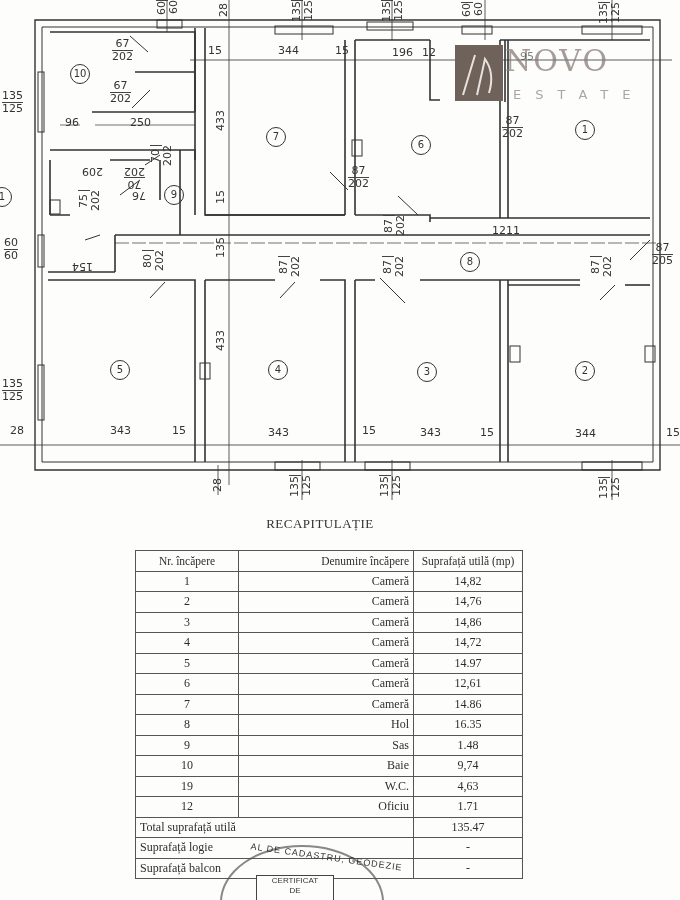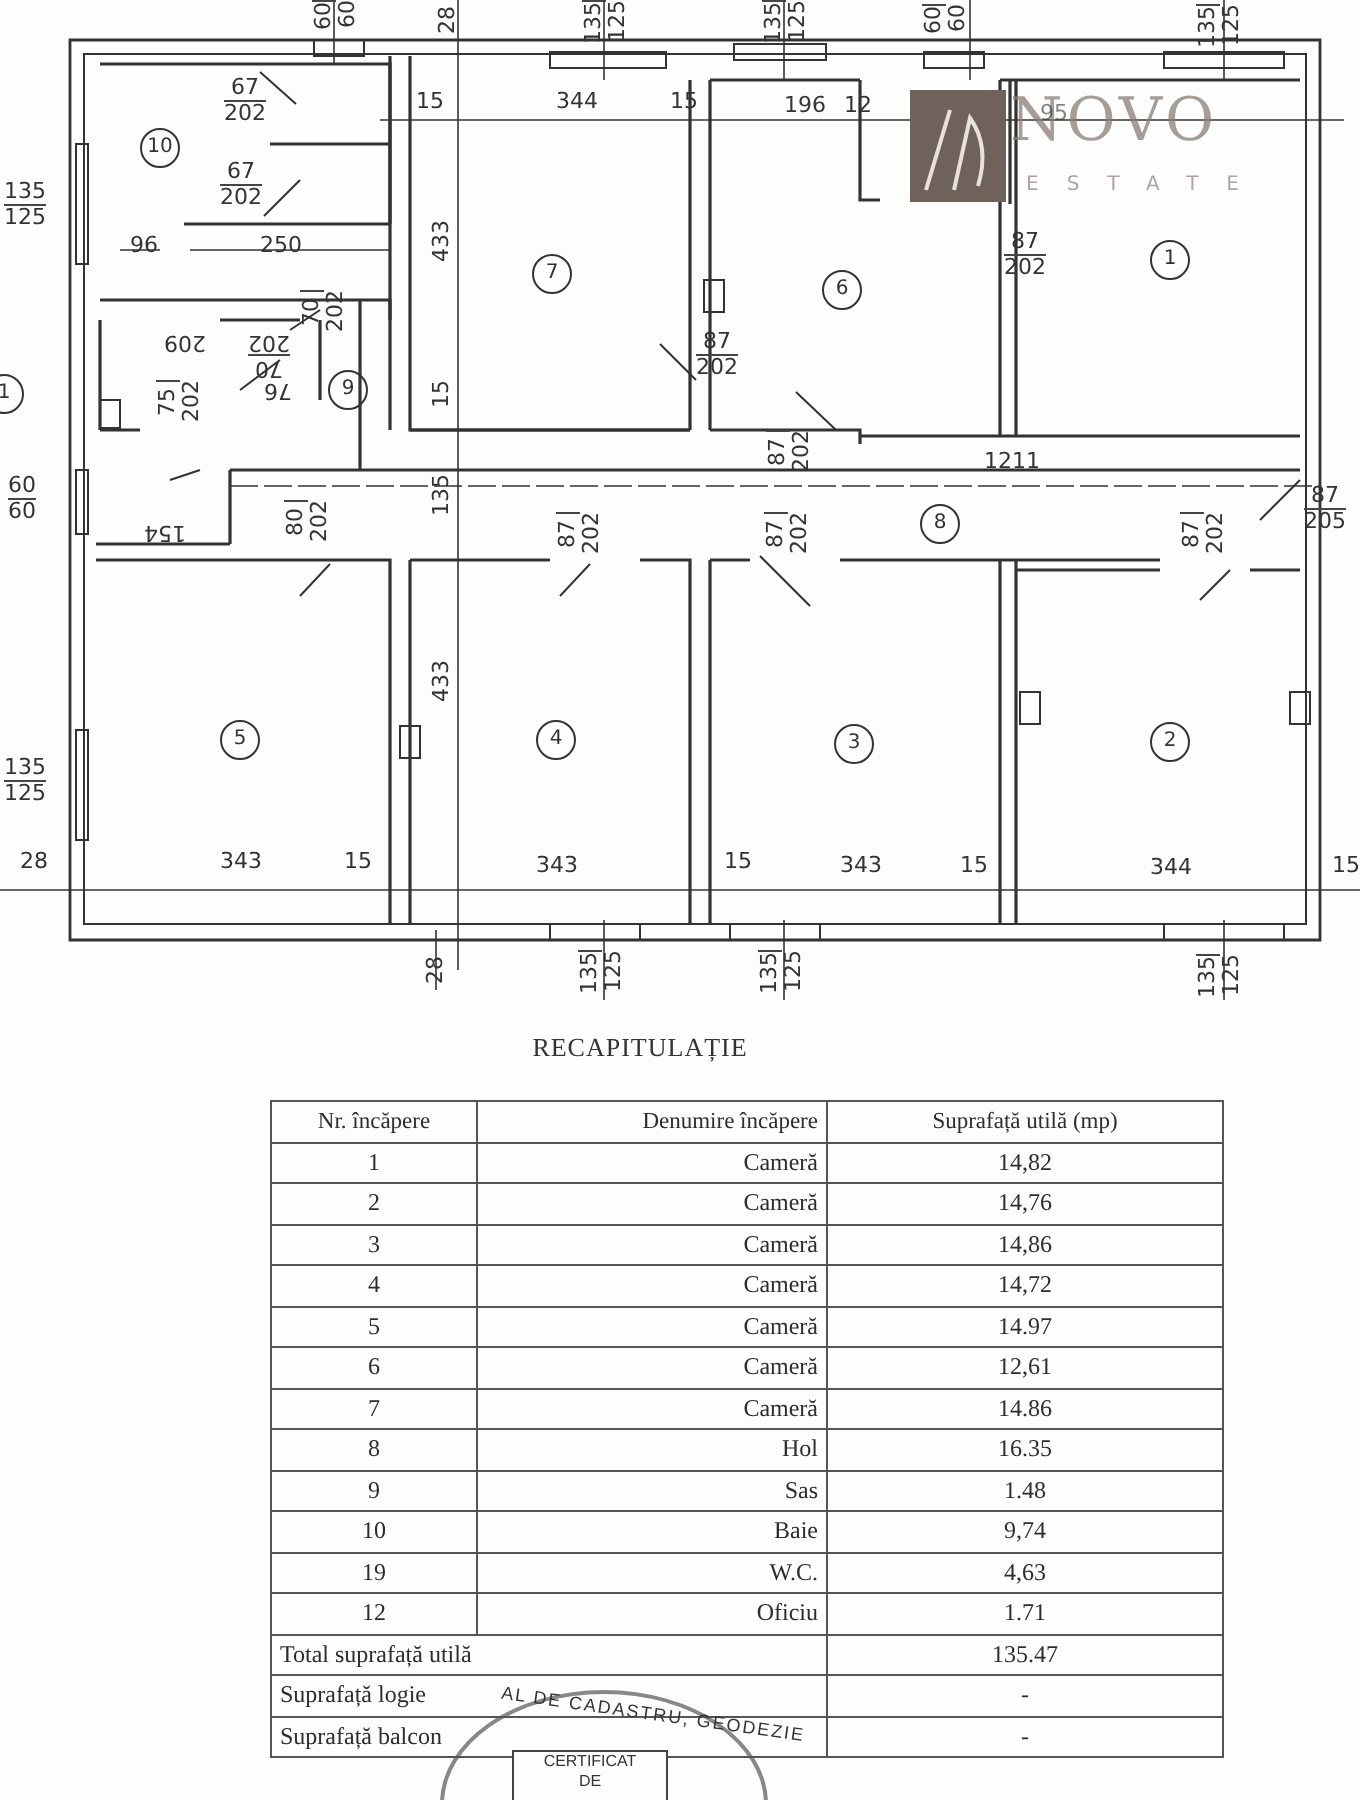--- a/index.html
+++ b/index.html
@@ -7,23 +7,23 @@
   svg.plan { position:absolute; left:0; top:0; }
   .lbl { position:absolute; font-size:11px; color:#333; white-space:nowrap; line-height:1; }
   .v { writing-mode:vertical-rl; transform:rotate(180deg); }
   .frac { position:absolute; font-size:11px; color:#333; text-align:center; line-height:12px; }
   .frac span { display:block; }
   .frac .num { border-bottom:1px solid #444; }
   .circ { position:absolute; width:18px; height:18px; border:1px solid #333; border-radius:50%; font-size:10px; text-align:center; line-height:18px; color:#333; background:transparent; }
   .logo { position:absolute; left:455px; top:45px; width:190px; height:58px; }
   .logo-box { position:absolute; left:0; top:0; width:48px; height:56px; background:#6e625b; }
   .logo-word { position:absolute; left:50px; top:-2px; font-family:"DejaVu Serif", serif; font-size:30px; color:#8a7e77; letter-spacing:2px; opacity:0.75; }
-  .logo-sub { position:absolute; left:58px; top:42px; font-size:10px; color:#9a8f89; letter-spacing:14px; opacity:0.8; }
+  .logo-sub { position:absolute; left:58px; top:42px; font-size:13px; color:#9a8f89; letter-spacing:14px; opacity:0.8; }
   .title { position:absolute; left:0; width:640px; top:516px; text-align:center; font-family:"Liberation Serif", serif; font-size:13px; color:#333; letter-spacing:0.5px; }
-  table.rec { position:absolute; left:135px; top:550px; width:477px; border-collapse:collapse; font-family:"Liberation Serif", serif; font-size:12px; color:#2d2d2d; }
+  table.rec { position:absolute; left:135px; top:550px; width:388px; border-collapse:collapse; font-family:"Liberation Serif", serif; font-size:12px; color:#2d2d2d; }
   table.rec td, table.rec th { border:1px solid #555; height:19.5px; padding:0 4px; font-weight:normal; }
   table.rec th { font-size:11.5px; }
   .c1 { width:94px; text-align:center; }
   .c2 { width:166px; text-align:right; }
   .c3 { text-align:center; }
   .tl { text-align:left;margin-top:48px; }
   .stamp { position:absolute; left:220px; top:845px; width:160px; height:110px; border:2px solid #555; border-radius:50%; opacity:0.7; }
   .stamp-arc { position:absolute; left:250px; top:852px; font-size:9px; color:#333; font-family:"Liberation Sans", sans-serif; letter-spacing:1px; transform:rotate(8deg); }
   .stamp-box { position:absolute; left:256px; top:875px; width:76px; height:30px; border:1.5px solid #444; text-align:center; font-size:8px; line-height:10px; color:#333; font-family:"Liberation Sans", sans-serif; background:#fdfdfc; }
 </style>

